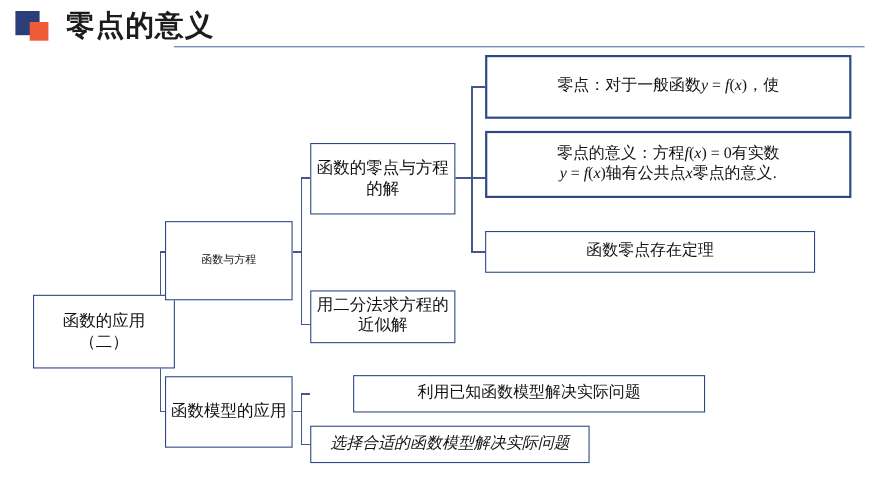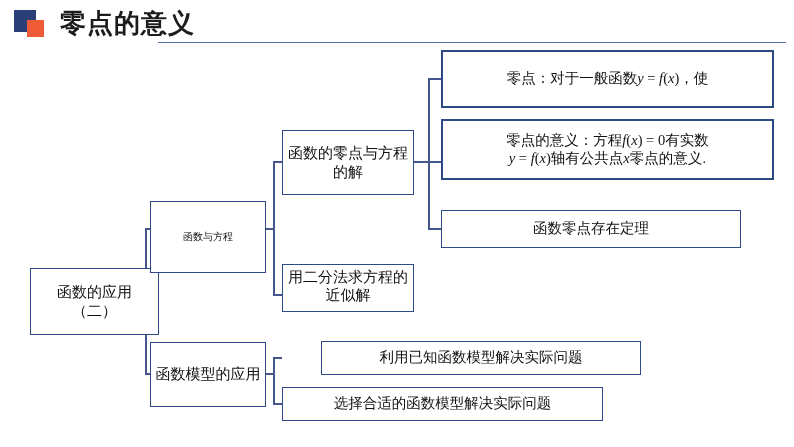--- a/index.html
+++ b/index.html
@@ -95,21 +95,21 @@
   
   #node-root      { left: 30px;  top: 222px; width: 129px; height: 67px; font-size: 15px; }
   #node-func-eq   { left: 150px; top: 155px; width: 116px; height: 72px; font-size: 10px; }
   #node-model     { left: 150px; top: 296px; width: 116px; height: 65px; font-size: 15px; }
   #node-zero-sol  { left: 282px; top: 84px;  width: 132px; height: 65px; font-size: 15px; }
   #node-bisect    { left: 282px; top: 218px; width: 132px; height: 48px; font-size: 15px; font-family: Liberation Mono, monospace; }
   #node-def       { left: 441px; top: 4px;   width: 333px; height: 58px; }
   #node-meaning   { left: 441px; top: 73px;  width: 333px; height: 61px; }
   #node-theorem   { left: 441px; top: 164px; width: 300px; height: 38px; }
   #node-known     { left: 282px; top: 295px; width: 320px; height: 34px; margin-left: 39px; }
-  #node-choose    { left: 282px; top: 341px; width: 321px; height: 34px; }
+  #node-choose    { left: 282px; top: 341px; width: 254px; height: 34px; font-style: italic; }
 
   
   .mi { font-family: "Liberation Serif", "DejaVu Serif", serif; font-style: italic; }
   .mn { font-family: "Liberation Serif", "DejaVu Serif", serif; font-style: normal; }
   .op { font-family: "Liberation Serif", "DejaVu Serif", serif; font-style: normal; }
   .iff { color: #e8603c; font-style: normal; }
   .line { display: block; white-space: nowrap; }
 </style>
 </head>
 <body>

